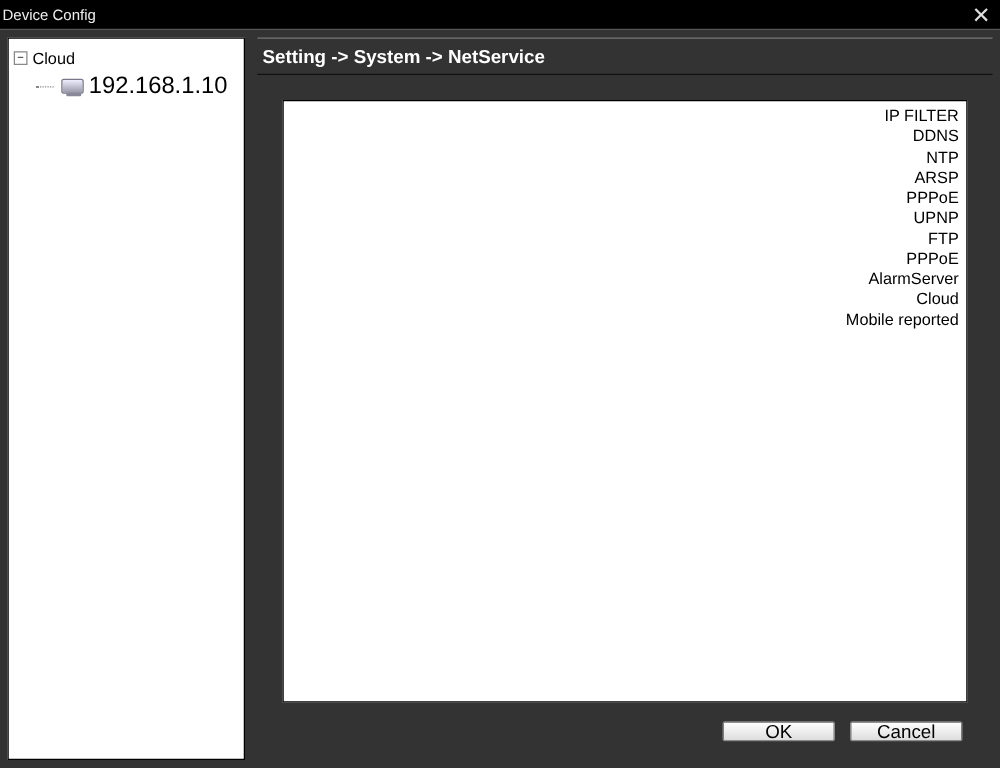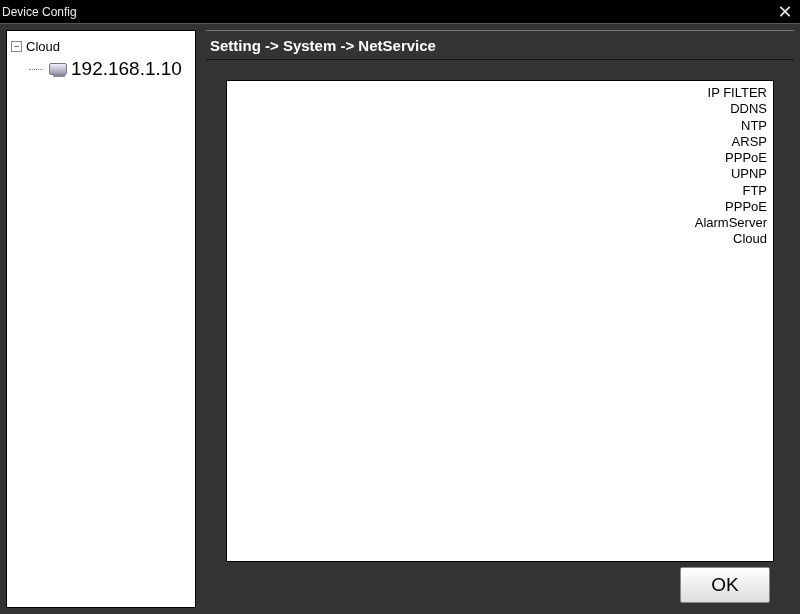--- a/index.html
+++ b/index.html
@@ -134,25 +134,25 @@
   .button-row {
     height: 46px;
     display: flex;
     justify-content: flex-end;
     align-items: center;
     gap: 12px;
     padding-right: 4px;
   }
   .win-button {
     width: 90px;
-    height: 36px;
+    height: 16px;
     background: linear-gradient(#fff, #ddd);
     border: 1px solid #888;
     border-radius: 2px;
-    font-size: 19px;
+    font-size: 15px;
     color: #000;
     cursor: pointer;
     display: flex;
     align-items: center;
     justify-content: center;
   }
 </style>
 </head>
 <body>
 
@@ -186,22 +186,26 @@
           <div class="list-item">IP FILTER</div>
           <div class="list-item">DDNS</div>
           <div class="list-item">NTP</div>
           <div class="list-item">ARSP</div>
           <div class="list-item">PPPoE</div>
           <div class="list-item">UPNP</div>
           <div class="list-item">FTP</div>
           <div class="list-item">PPPoE</div>
           <div class="list-item">AlarmServer</div>
           <div class="list-item">Cloud</div>
+          <div class="list-item">Mobile reported</div>
         </div>
       <div class="button-row">
         <div class="win-button">
           <span>OK</span>
         </div>
+        <div class="win-button">
+          <span>Cancel</span>
+        </div>
       </div>
     </div>
   </div>
 
 </div>
 
 </body></html>

